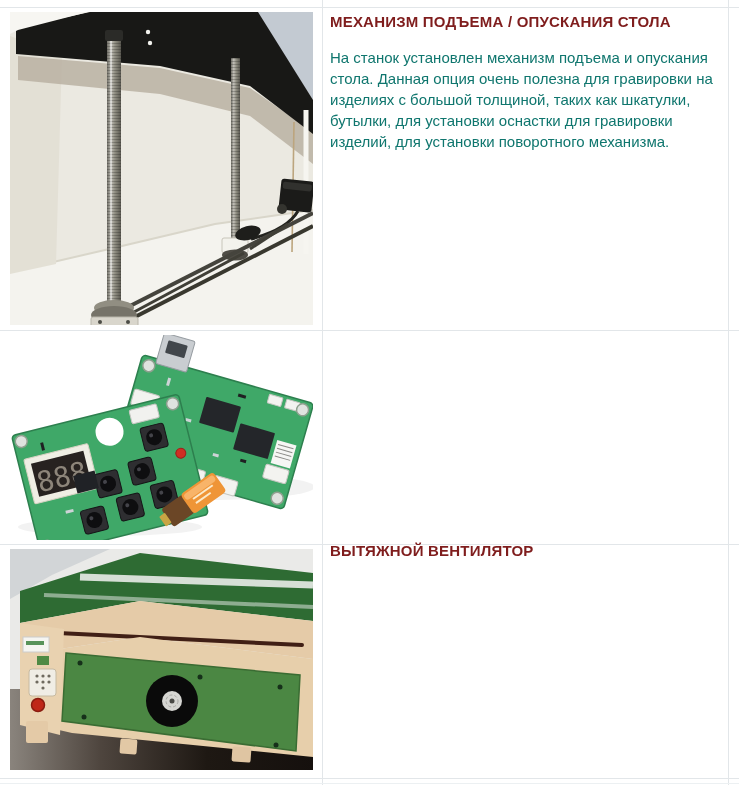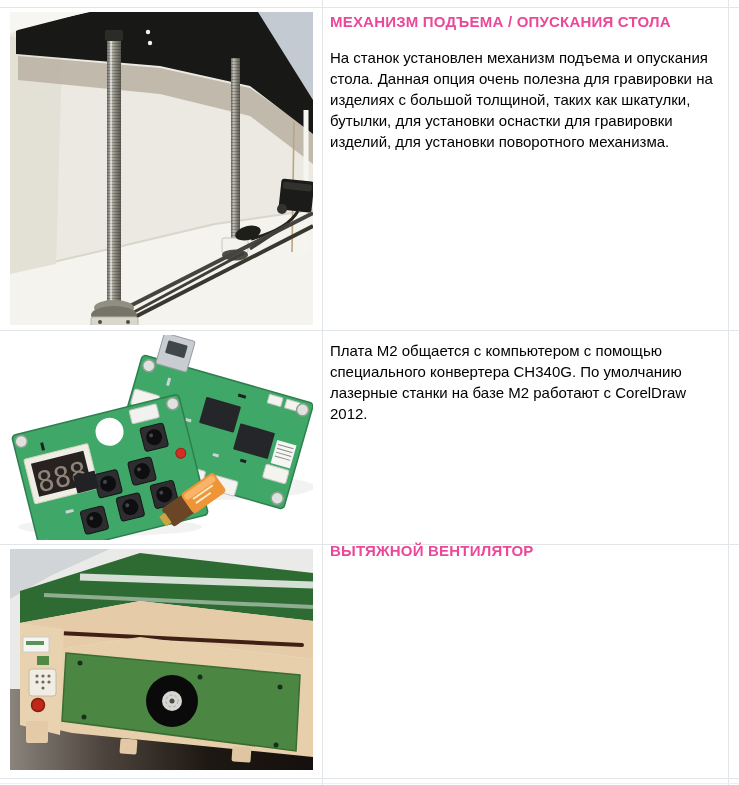--- a/index.html
+++ b/index.html
@@ -11,27 +11,27 @@
     overflow:hidden;
   }
   .vline{position:absolute;top:0;bottom:0;width:1px;background:#e2e6e9;}
   .hline{position:absolute;left:0;right:0;height:1px;background:#e2e6e9;}
   .hline.faint{background:#ecf0f2;}
   .photo{position:absolute;left:10px;display:block;}
   .textblock{position:absolute;left:330px;width:392px;}
   .textblock h3{
     margin:0 0 17px 0;
     font-size:15px;line-height:16px;
-    font-weight:bold;color:#ec4899;
+    font-weight:bold;color:#7f1d1d;
     letter-spacing:.2px;
   }
   .textblock p{
     margin:0;
     font-size:15px;line-height:21px;
-    color:#000000;
+    color:#0f766e;
   }
 </style>
 </head>
 <body>
 
 <div class="page">
 
   <div class="vline" style="left:322px"></div>
   <div class="vline" style="left:728px"></div>
   <div class="hline" style="top:7px"></div>
@@ -187,21 +187,20 @@
       <rect x="-30" y="-11" width="26" height="22" rx="3" fill="#6b4626"></rect>
       <rect x="-36" y="-6" width="7" height="12" rx="1" fill="#c9a544"></rect>
       <rect x="-6" y="-12" width="40" height="24" rx="4" fill="#ef9537"></rect>
       <rect x="-4" y="-10" width="36" height="7" rx="3" fill="#f8b469"></rect>
       <rect x="2" y="-2" width="24" height="2" fill="#fbe9c9"></rect>
       <rect x="2" y="3" width="18" height="2" fill="#fbe9c9"></rect>
     </g>
   </svg>
 
   <div class="textblock" style="top:340px">
-    <p>Плата M2 общается с компьютером с помощью специального конвертера CH340G. По умолчанию лазерные станки на базе M2 работают с CorelDraw 2012.</p>
   </div>
 
   <svg class="photo" style="top:549px" width="303" height="221" viewBox="0 0 303 221">
     <defs>
       <linearGradient id="g3floor" x1="0" y1="0" x2="1" y2="0">
         <stop offset="0" stop-color="#8a847d"></stop>
           <stop offset="0.3" stop-color="#4e453e"></stop>
         <stop offset="0.65" stop-color="#1e1813"></stop>
           <stop offset="1" stop-color="#15100d"></stop>
       </linearGradient>

